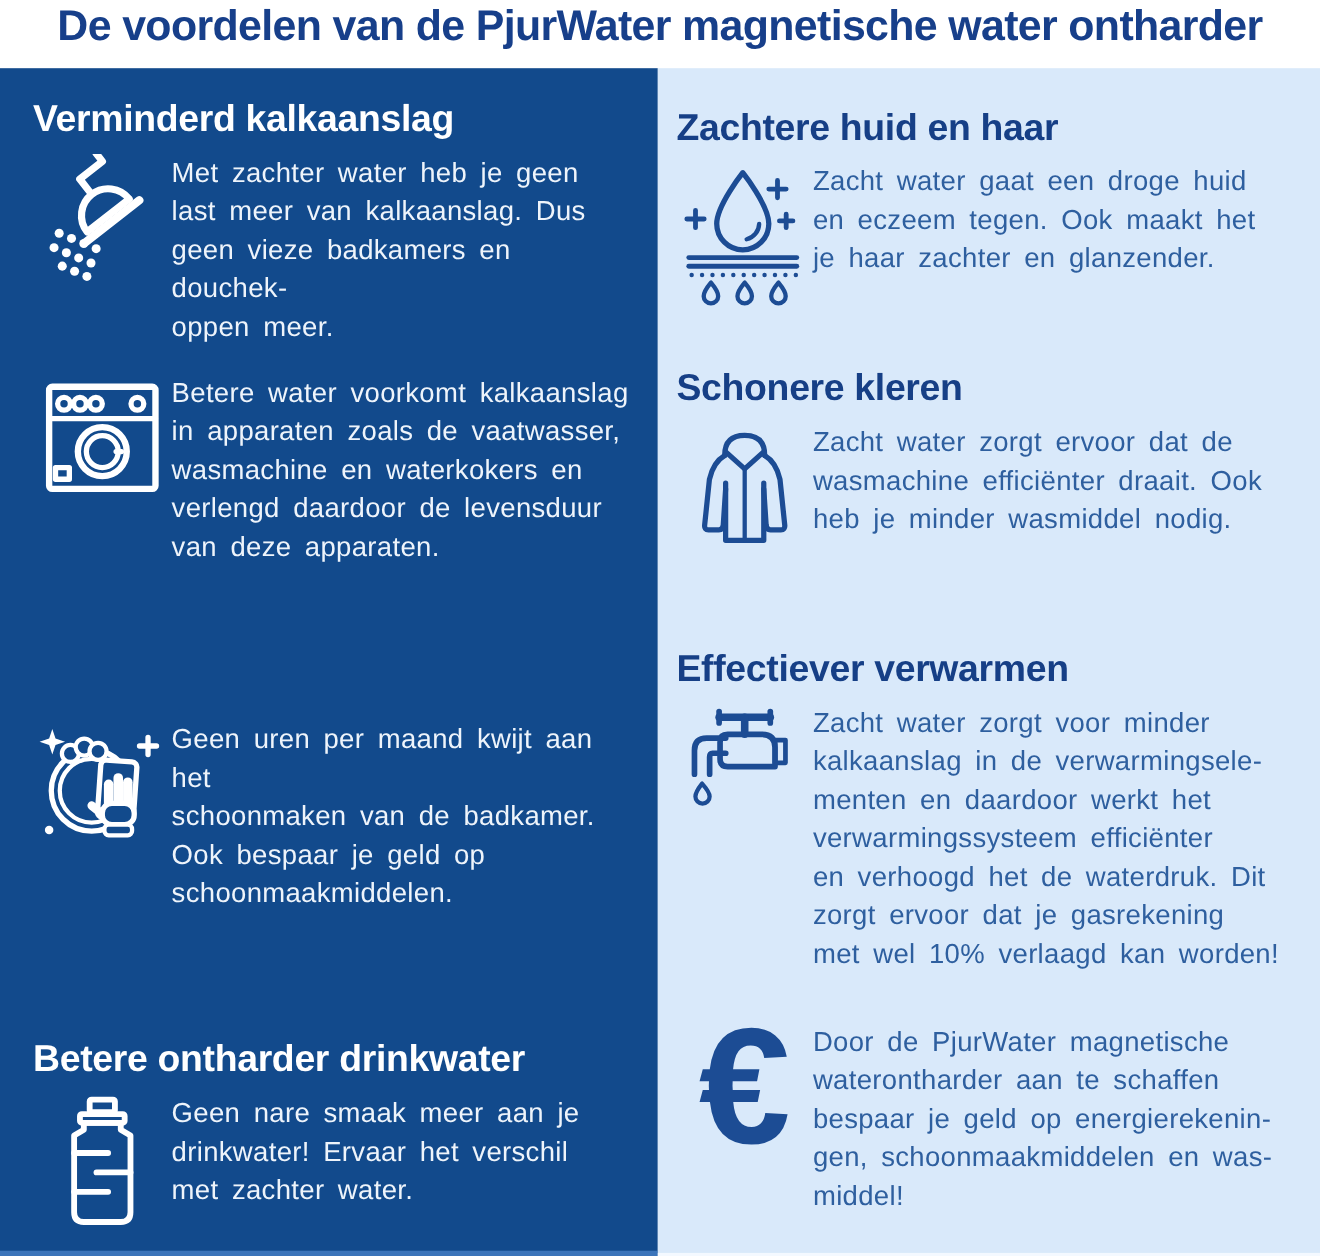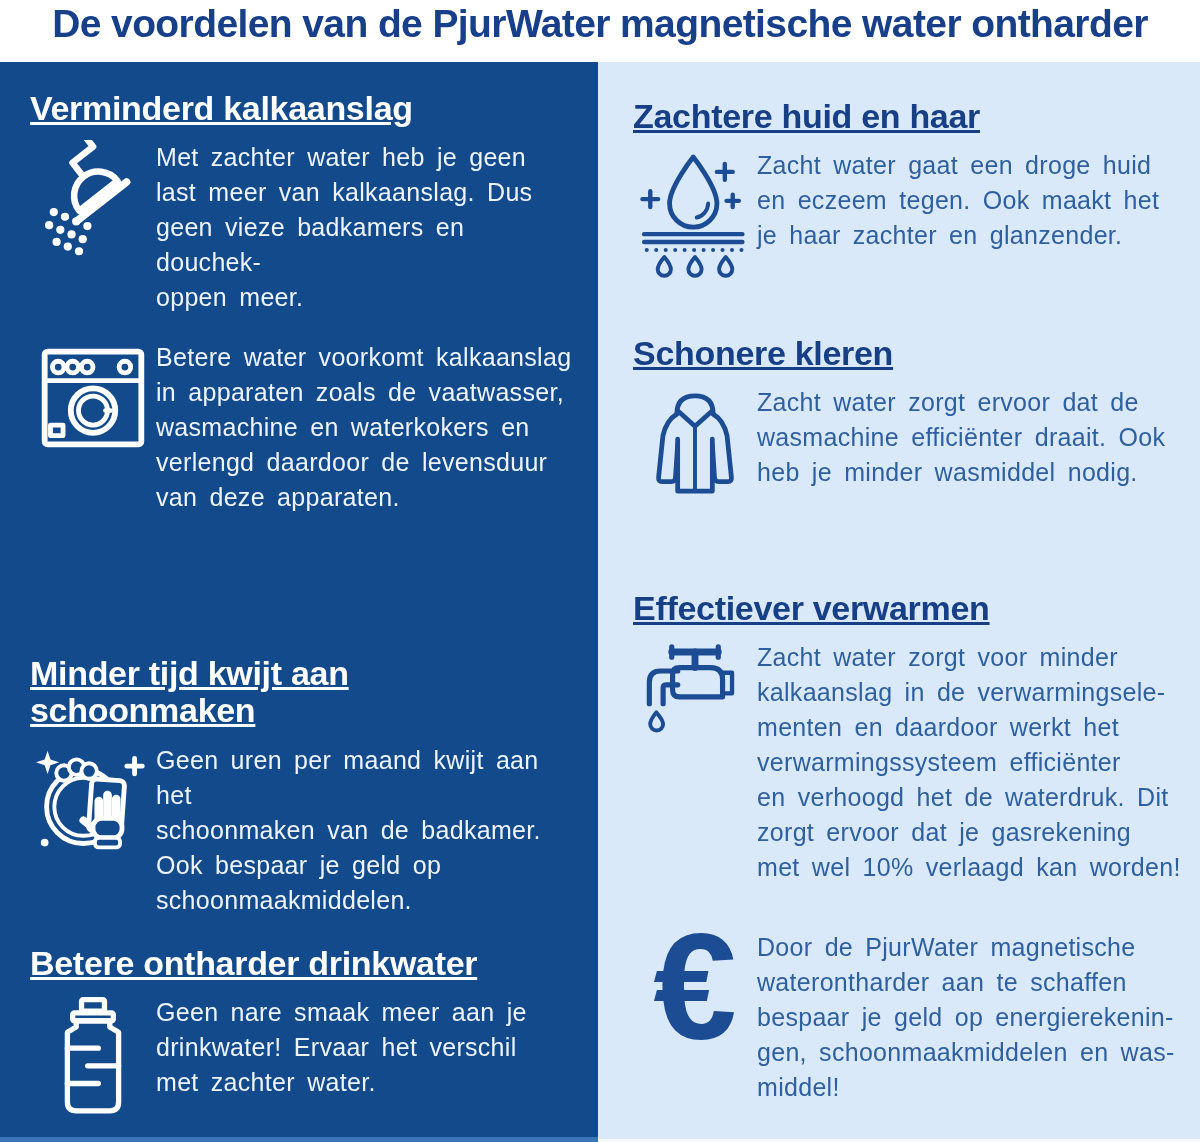--- a/index.html
+++ b/index.html
@@ -5,26 +5,26 @@
   * { margin:0; padding:0; box-sizing:border-box; }
   body { background:#ffffff; font-family:"Liberation Sans","DejaVu Sans",sans-serif; }
   .page { position:relative; width:1200px; height:1142px; background:#ffffff; overflow:hidden; }
 
   .header { height:62px; display:flex; align-items:flex-start; justify-content:center; }
   .title { color:#173f8a; font-size:39px; font-weight:800; letter-spacing:-0.6px; white-space:nowrap; margin-top:2px; }
 
   .columns { display:flex; height:1080px; }
   .col { position:relative; height:100%; }
   .col-left  { --col-bg:#124a8c; width:598px; background:var(--col-bg); padding:28px 18px 0 30px; color:#ffffff; }
-  .col-right { --col-bg:#d9e9fa; flex:1; background:var(--col-bg); padding:28px 14px 0 35px; color:#1c4c94; }
+  .col-right { --col-bg:#d9e9fa; flex:1; background:var(--col-bg); padding:28px 14px 0 17px; color:#1c4c94; }
   .col-left::after  { content:""; position:absolute; left:0; bottom:0; width:100%; height:5px; background:#3b74ba; }
   .col-right::after { content:""; position:absolute; left:0; bottom:0; width:100%; height:3px; background:#f4f9ff; }
 
   .section { width:100%; }
-  .sec-heading { font-size:34px; font-weight:800; line-height:1.1; letter-spacing:-0.3px; white-space:pre-line; margin-bottom:13px;text-decoration:underline; }
+  .sec-heading { font-size:34px; font-weight:800; line-height:1.1; letter-spacing:-0.3px; white-space:pre-line; margin-bottom:13px; }
   .col-left  .sec-heading { color:#ffffff; }
   .col-right .sec-heading { color:#163f86; }
 
   .sec-row { display:flex; align-items:flex-start; }
   .icon-box { flex:0 0 126px; display:flex; justify-content:center; }
   .col-right .icon-box { flex:0 0 124px; }
   .sec-body { font-size:25px; line-height:35px; white-space:pre-line; word-spacing:0.2em; letter-spacing:0.3px; }
   .col-left  .sec-body { color:#eef4fb; }
   .col-right .sec-body { color:#2e5f9f; }
 
@@ -96,22 +96,20 @@
           </div>
           <div class="sec-body">Betere water voorkomt kalkaanslag
 in apparaten zoals de vaatwasser,
 wasmachine en waterkokers en
 verlengd daardoor de levensduur
 van deze apparaten.</div>
         </div>
       </div>
 
       <div class="section" style="min-height:290px">
-        <div class="sec-heading">Minder tijd kwijt aan
-schoonmaken</div>
         <div class="sec-row">
           <div class="icon-box">
             <svg class="icon" width="116" height="116" viewBox="0 0 120 120">
               <circle cx="50" cy="66" r="38" stroke-width="5"></circle>
               <circle cx="50" cy="66" r="30" stroke-width="4"></circle>
               <circle cx="30" cy="31" r="8" stroke-width="4" fill="var(--col-bg)"></circle>
               <circle cx="43" cy="25" r="8" stroke-width="4" fill="var(--col-bg)"></circle>
               <circle cx="56" cy="29" r="8" stroke-width="4" fill="var(--col-bg)"></circle>
               <rect x="57" y="38" width="34" height="54" rx="5" stroke-width="5" fill="var(--col-bg)" transform="rotate(4 74 65)"></rect>
               <path d="M66 82 V60" stroke-width="9"></path>

